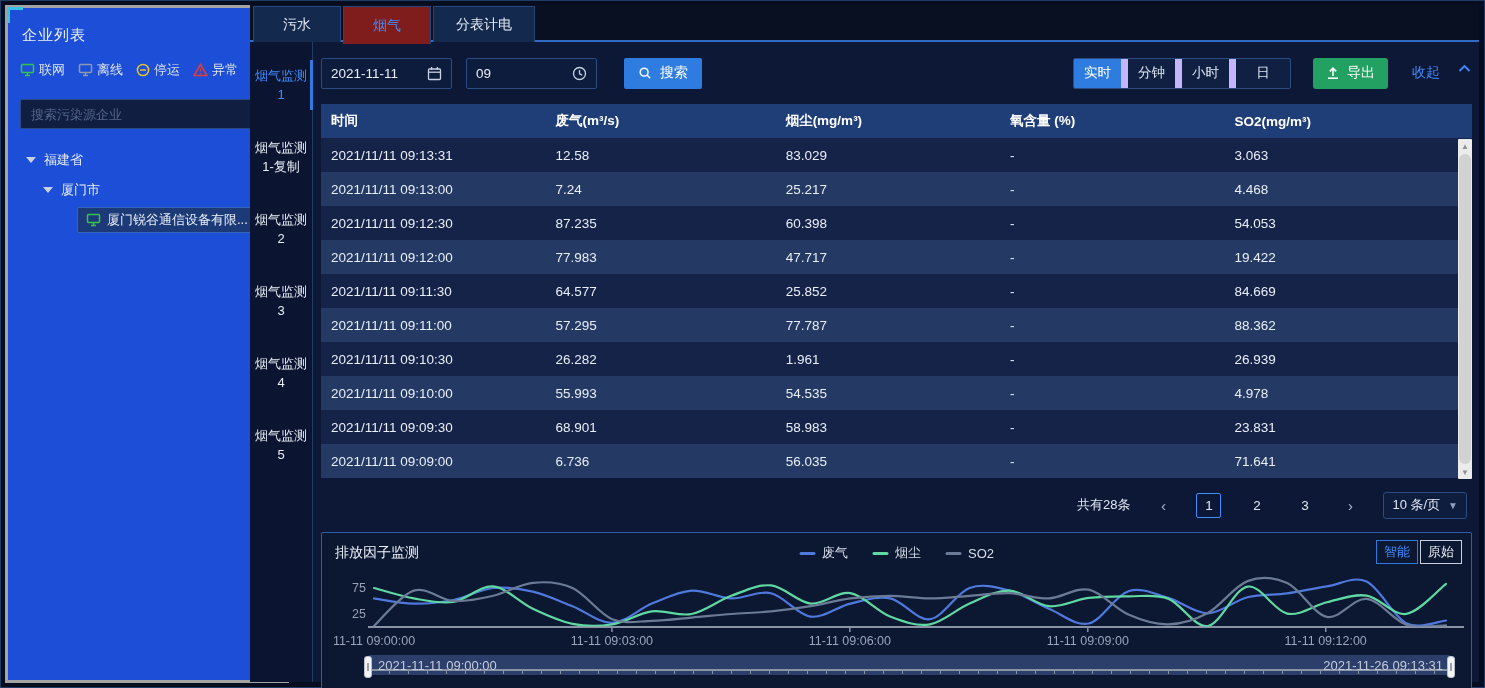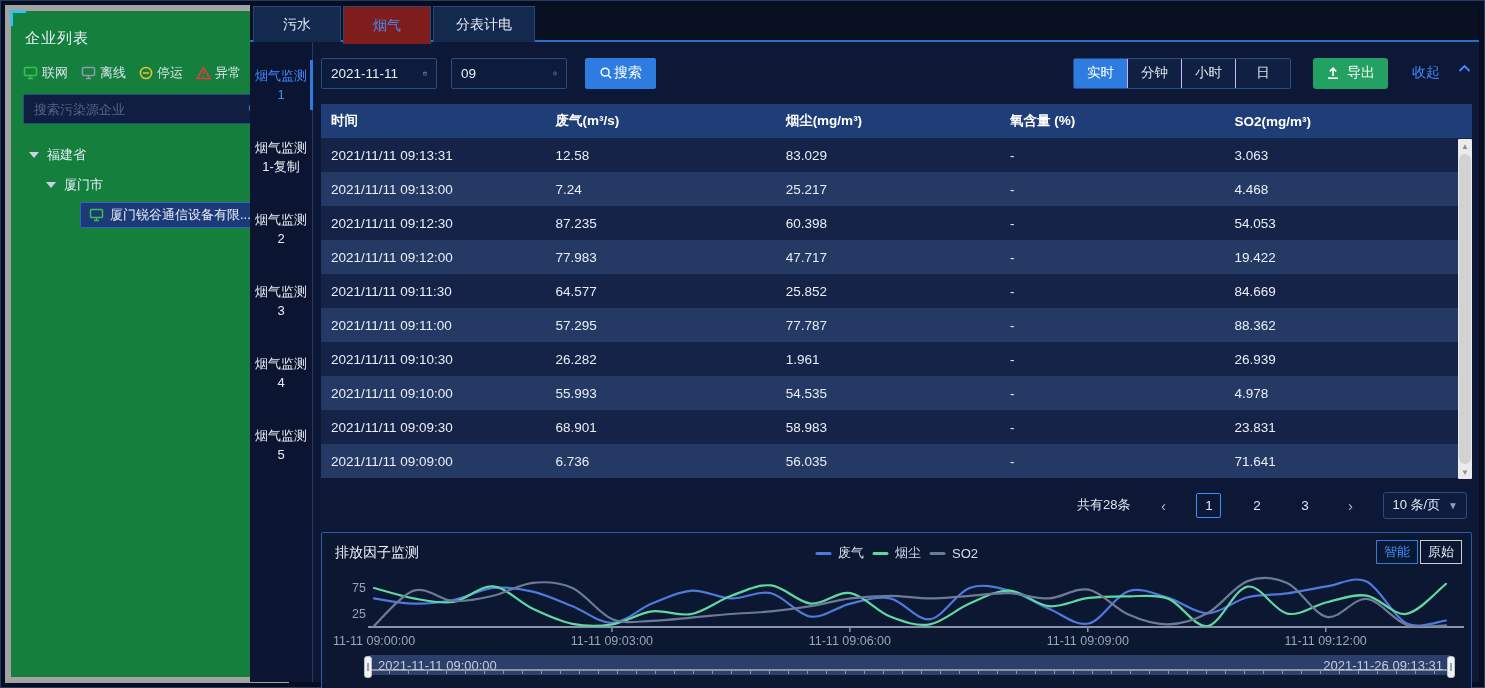--- a/index.html
+++ b/index.html
@@ -2,26 +2,26 @@
 <html><head>
 <meta charset="utf-8">
 <style>
   * { margin:0; padding:0; box-sizing:border-box; }
   html,body { width:1485px; height:688px; background:#070d1f; overflow:hidden;
     font-family:"Liberation Sans","DejaVu Sans",sans-serif; color:#e6ebf4; font-size:13px; }
   .app { position:absolute; inset:0; border:1px solid #1e3c66; background:#070d1f; }
 
   
   .sidebar { position:absolute; left:4px; top:4px; bottom:4px; width:284px;
-    background:#15803d; border:6px solid #a3a3a3; padding:14px 12px; }
+    background:#1d4ed8; border:3px solid #a3a3a3; padding:14px 12px; }
   .corner { position:absolute; width:16px; height:16px; }
   .corner.tl { left:-1px; top:-1px; border-left:3px solid #37c0e8; border-top:3px solid #37c0e8; }
   .corner.tr { right:-1px; top:-1px; border-right:3px solid #37c0e8; border-top:3px solid #37c0e8; }
   .sb-title { font-size:15px; color:#eef2f9; margin:4px 0 16px 2px; letter-spacing:1px; }
-  .sb-legend { display:flex; align-items:center; gap:13px; margin-bottom:12px; }
+  .sb-legend { display:flex; align-items:center; gap:13px; margin-bottom:20px; }
   .legend-item { display:flex; align-items:center; gap:4px; color:#dde3ee; white-space:nowrap; }
   .sb-search { position:relative; height:30px; margin-bottom:16px; }
   .sb-search input { width:100%; height:100%; background:#101f41; border:1px solid #294a7e;
     color:#e6ebf4; padding:0 46px 0 10px; font-size:13px; outline:none; border-radius:2px; }
   .sb-search input::placeholder { color:#54668c; }
   .sb-search .mag { position:absolute; right:8px; top:7px; }
   .tree-node { display:flex; align-items:center; height:30px; cursor:pointer; color:#e9eef7; }
   .caret { width:0; height:0; border-left:5px solid transparent; border-right:5px solid transparent;
     border-top:6px solid #c9d2e2; margin-right:8px; flex:none; }
   .leaf-box { display:flex; align-items:center; gap:6px; background:#1c3a78; border:1px solid #3565b5;
@@ -40,29 +40,29 @@
   .subtabs { position:absolute; left:249px; top:41px; bottom:5px; width:63px; background:#0b1430;
     border-right:1px solid #233c63; padding-top:14px; }
   .subtab { position:relative; width:100%; padding:10px 4px; margin-bottom:14px; text-align:center;
     color:#e8edf6; line-height:19px; cursor:pointer; word-break:break-all; }
   .subtab.active { color:#3f8cff; }
   .subtab.active::after { content:""; position:absolute; right:-1px; top:4px; bottom:4px; width:3px; background:#2e7ce0; }
 
   
   .main { position:absolute; left:312px; top:41px; right:5px; bottom:5px; background:#0d1836; }
   .toolbar { position:absolute; left:8px; right:8px; top:15px; height:32px; display:flex; align-items:center; }
-  .field { display:flex; align-items:center; justify-content:space-between; width:116px; height:31px;
+  .field { display:flex; align-items:center; justify-content:space-between; width:131px; height:31px;
     background:#0d1c3c; border:1px solid #2b4c82; border-radius:2px; padding:0 9px; margin-right:14px; cursor:pointer; }
   .field input { background:transparent; border:none; outline:none; color:#e9eef7; font-size:13.5px; width:92px; }
-  .btn-search { display:flex; align-items:center; gap:1px; height:31px; padding:0 14px; background:#2e7ce0;
-    color:#fff; border:none; border-radius:2px; font-size:14px; cursor:pointer; margin-left:4px; }
+  .btn-search { display:flex; align-items:center; gap:8px; height:31px; padding:0 14px; background:#2e7ce0;
+    color:#fff; border:none; border-radius:2px; font-size:14px; cursor:pointer; margin-left:13px; }
   .spacer { flex:1; }
   .interval { display:flex; border:1px solid #2b4c82; border-radius:2px; overflow:hidden; margin-right:22px; }
   .interval .ibtn { width:54px; height:29px; display:flex; align-items:center; justify-content:center;
-    background:#0f2042; color:#dfe6f1; border-right:1px solid #c4b5fd; cursor:pointer; font-size:13.5px; }
+    background:#0f2042; color:#dfe6f1; border-right:7px solid #c4b5fd; cursor:pointer; font-size:13.5px; }
   .interval .ibtn:last-child { border-right:none; }
   .interval .ibtn.active { background:#2e7ce0; color:#fff; }
   .btn-export { display:flex; align-items:center; gap:7px; height:31px; padding:0 13px; background:#22a162;
     color:#fff; border:none; border-radius:3px; font-size:14px; cursor:pointer; margin-right:24px; }
   .collapse { display:flex; gap:18px; color:#3f8cff; font-size:14px; cursor:pointer; }
 
   
   .tablewrap { position:absolute; left:8px; right:7px; top:62px; height:375px; }
   table { width:100%; border-collapse:collapse; table-layout:fixed; }
   thead th { background:#1f3d77; color:#fff; font-weight:bold; font-size:13.5px; text-align:left;
@@ -83,21 +83,21 @@
   .pg-num.active { border:1px solid #3f8cff; }
   .pg-size { display:flex; align-items:center; gap:8px; height:27px; border:1px solid #2b4c82;
     border-radius:3px; background:#0e1c3d; padding:0 8px; cursor:pointer; }
   .pg-size .chev { color:#8fa0bd; font-size:10px; }
 
   
   .chartpanel { position:absolute; left:8px; right:7px; top:490px; height:158px;
     border:1px solid #2f5ea8; background:#0c1732; border-radius:2px; }
   .cp-head { position:relative; height:34px; }
   .cp-title { position:absolute; left:13px; top:11px; font-size:14px; color:#ecf1f9; }
-  .cp-legend { position:absolute; left:50%; top:11px; transform:translateX(-50%); display:flex; gap:8px; }
+  .cp-legend { position:absolute; left:50%; top:11px; transform:translateX(-50%); display:flex; gap:24px; }
   .cl-item { display:flex; align-items:center; gap:7px; color:#d8deea; cursor:pointer; white-space:nowrap; }
   .cl-dash { width:16px; height:3px; border-radius:2px; }
   .cp-modes { position:absolute; right:9px; top:7px; display:flex; gap:2px; }
   .mode-btn { height:24px; padding:0 7px; display:flex; align-items:center; background:transparent;
     border:1px solid #c8d0de; color:#eef2f8; font-size:13px; cursor:pointer; }
   .mode-btn.active { border-color:#2e7ce0; color:#3f8cff; }
   .cp-plot { position:absolute; left:0; right:0; top:34px; height:84px; }
   .cp-plot svg { position:absolute; inset:0; }
   .cp-slider { position:absolute; left:46px; right:20px; top:122px; height:20px; background:#2c3f6b; border-radius:2px; }
   .cp-slider .axisline { position:absolute; left:2px; right:2px; bottom:1px; height:5px;

